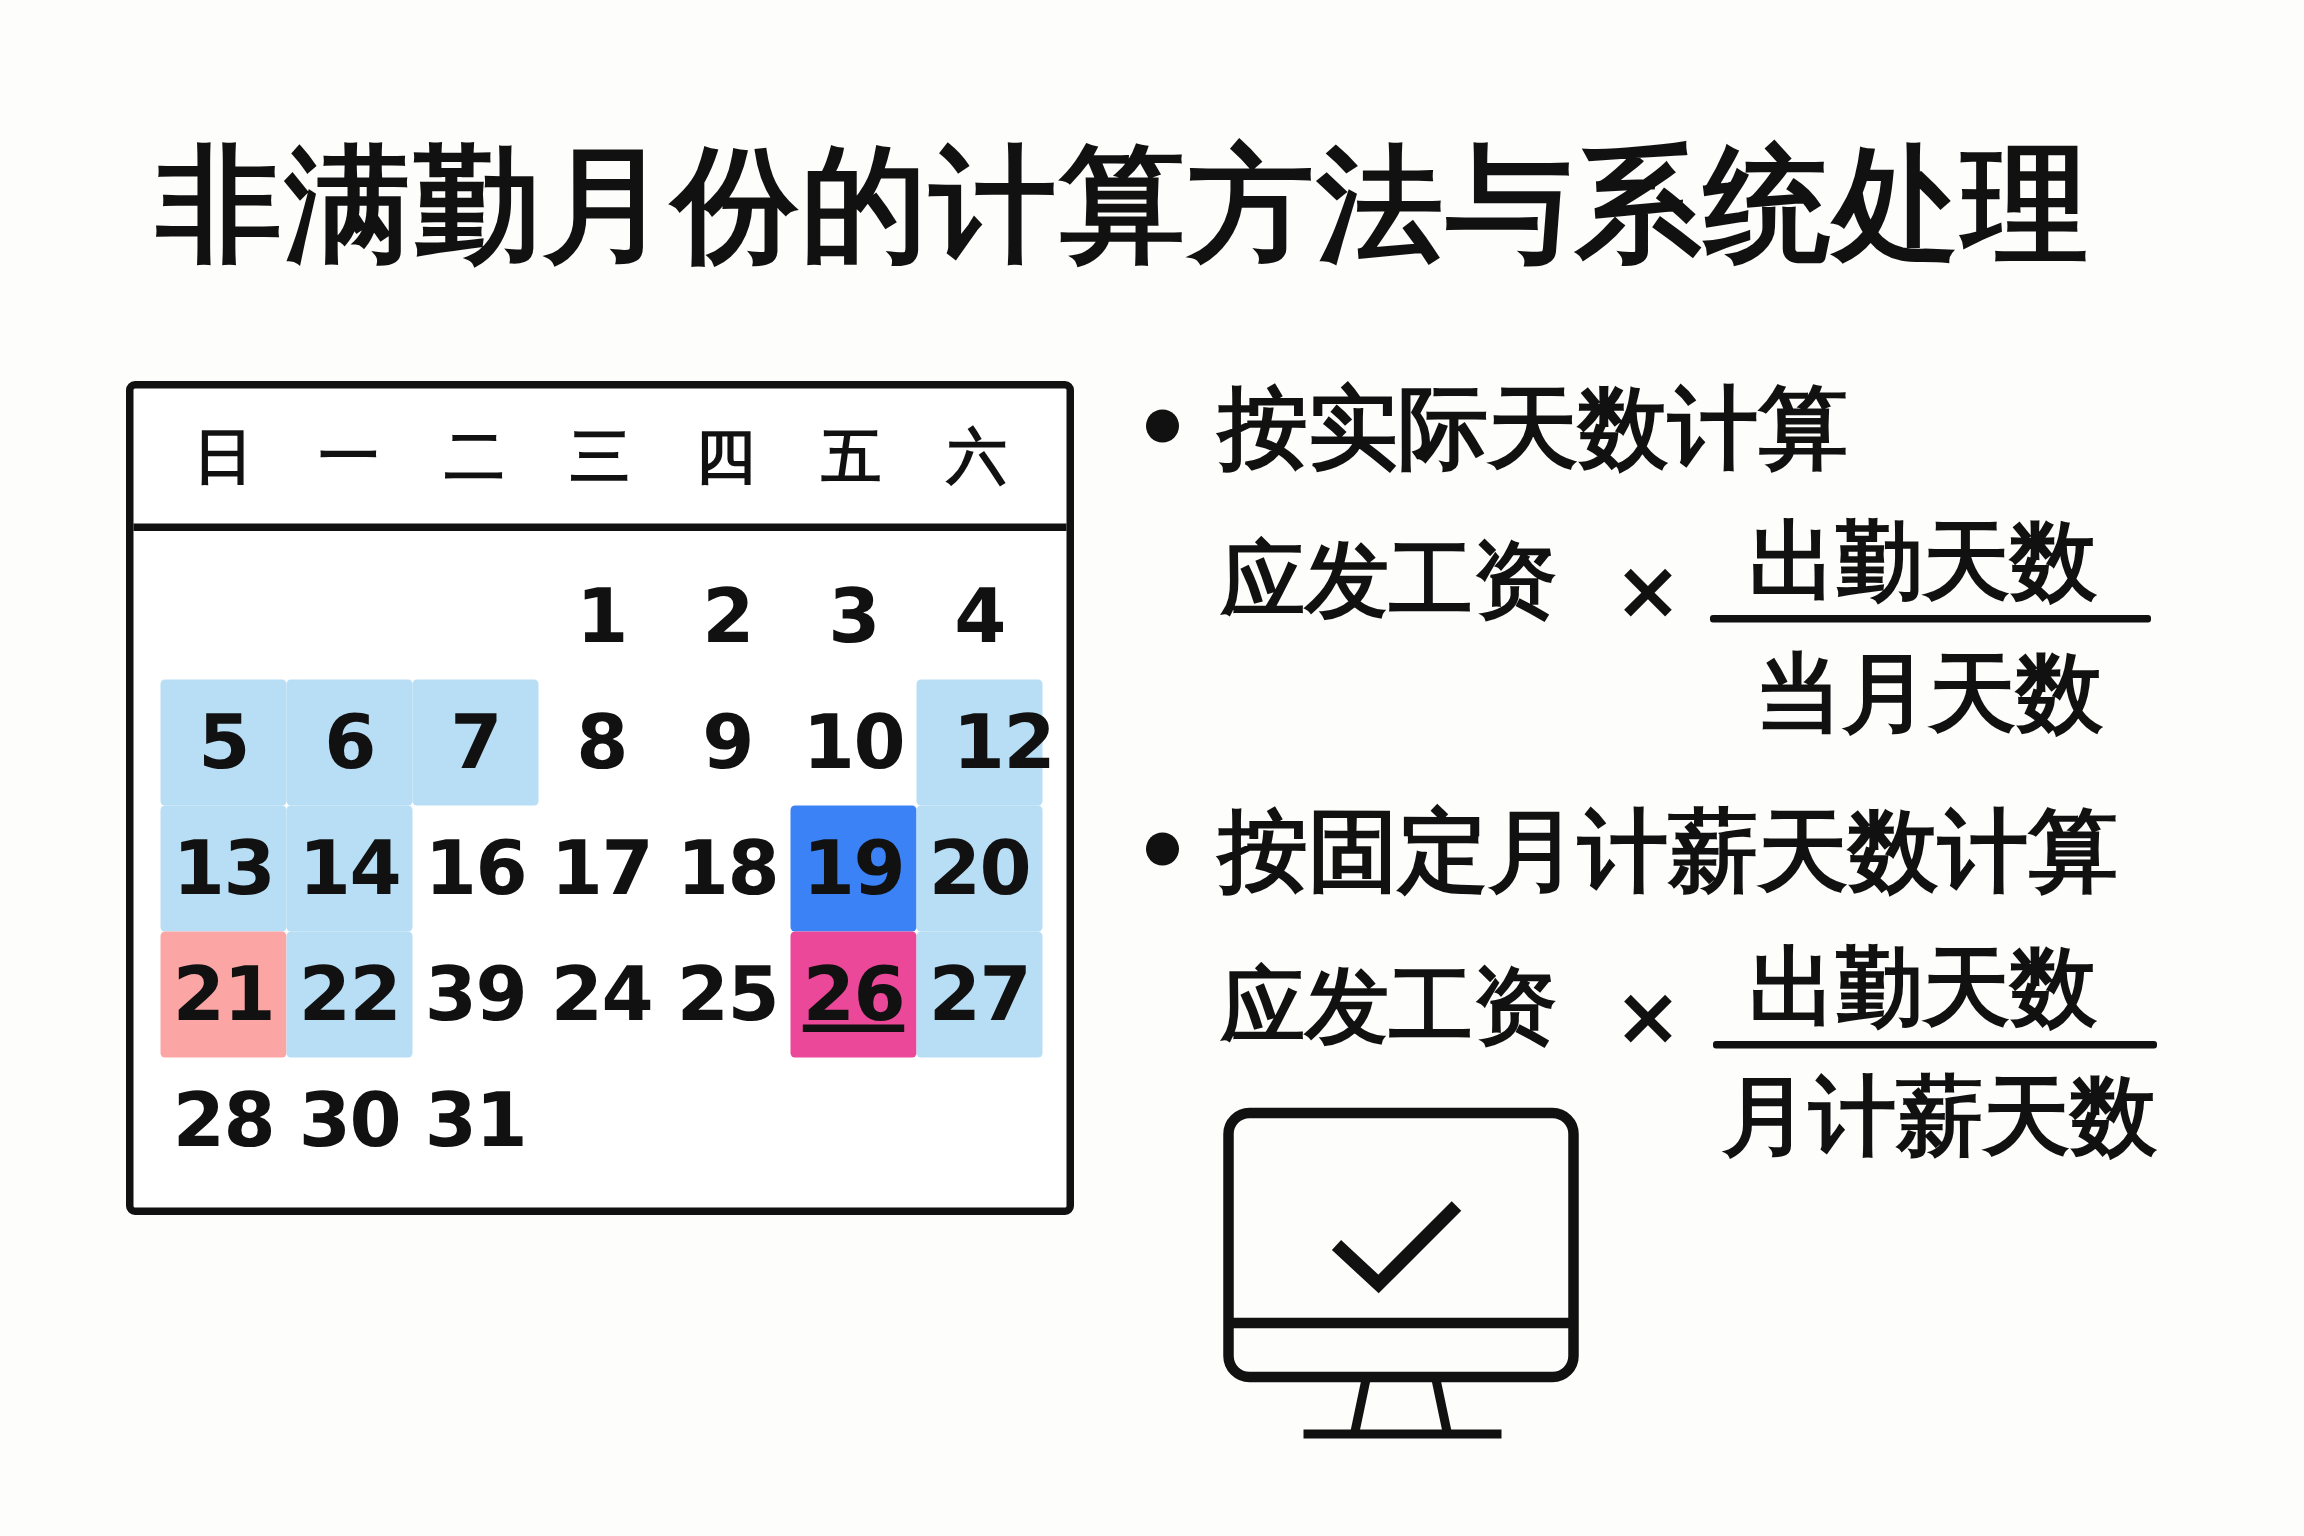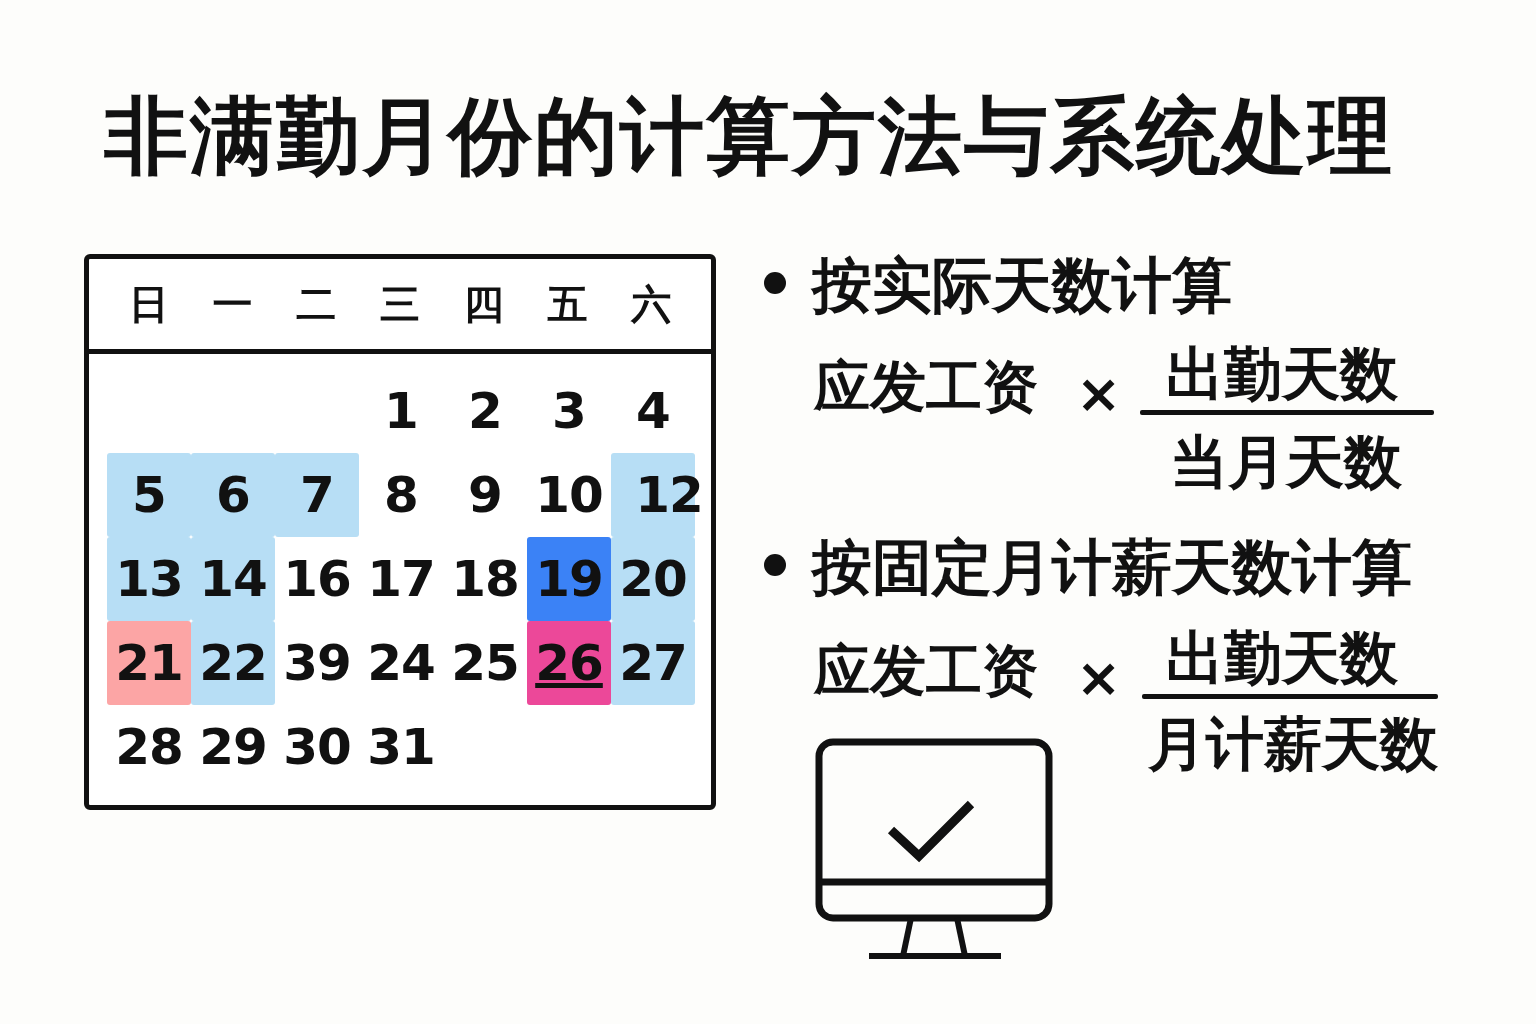--- a/index.html
+++ b/index.html
@@ -102,21 +102,20 @@
       <div class="day hl" style="background: #3b82f6; text-align: right;">19</div>
       <div class="day hl" style="background: rgb(183, 222, 245); text-align: center;">20</div>
       <div class="day hl" style="background: #fca5a5;">21</div>
       <div class="day hl" style="background: rgb(183, 222, 245);">22</div>
       <div class="day">39</div>
       <div class="day">24</div>
       <div class="day">25</div>
       <div class="day hl" style="background: #ec4899; text-decoration: underline;">26</div>
       <div class="day hl" style="background: rgb(183, 222, 245); text-align: right;">27</div>
       <div class="day">28</div>
-      <div class="day">29</div>
       <div class="day">30</div>
       <div class="day">31</div>
     </div>
 </div>
 
 <div class="bullet" style="left:764px; top:246px;">
   <span class="dot"></span><span>按实际天数计算</span>
 </div>
 
 <div class="formula" style="left:814px; top:340px; width:640px; height:160px;">

